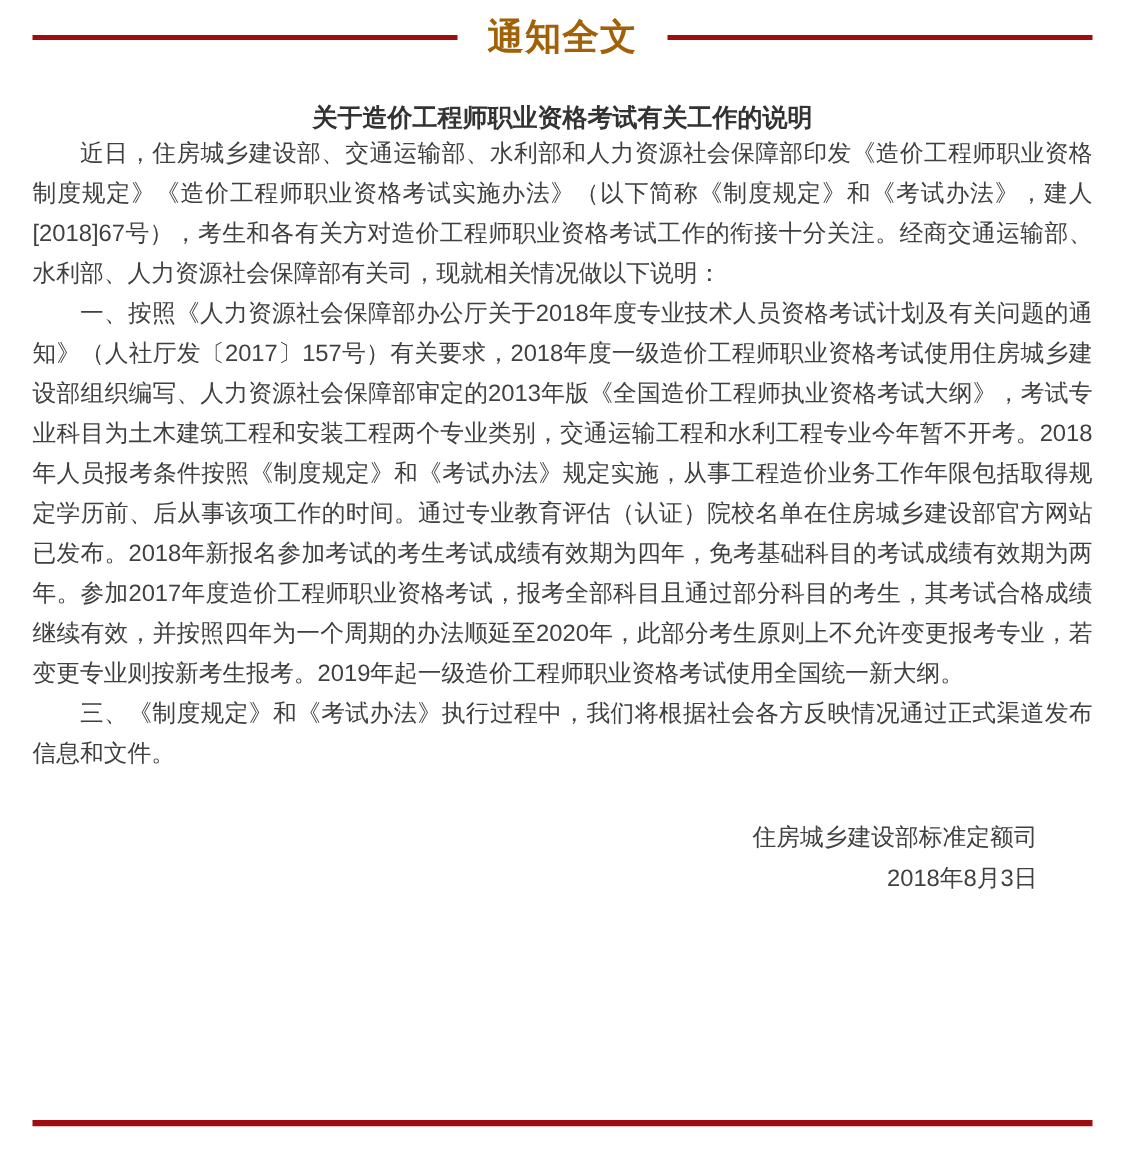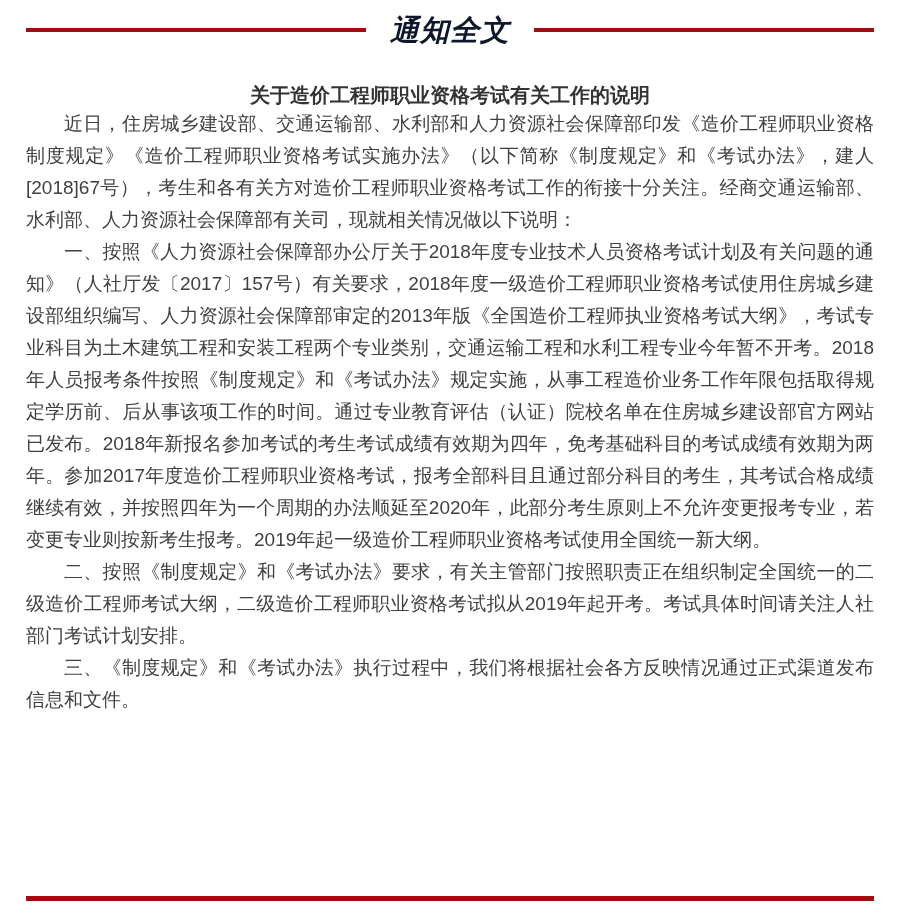--- a/index.html
+++ b/index.html
@@ -29,24 +29,23 @@
   .hline {
     flex: 1;
     height: 4px;
     background: #9e0d0f;
   }
   .header-title {
     margin: 12px;
     font-size: 29px;
     line-height: 32px;
     font-weight: bold;
-    color: #0f172a;
+    color: #a16207;
     letter-spacing: 1px;
     white-space: nowrap;
-    font-style: italic;
   }
   
   .article-title {
     margin: 35px 0 0 0;
     text-align: center;
     font-size: 20px;
     line-height: 26px;
     font-weight: bold;
     color: #333333;
   }
@@ -92,22 +91,23 @@
     <span class="hline"></span>
     <h1 class="header-title">通知全文</h1>
     <span class="hline"></span>
   </div>
 
   <h2 class="article-title">关于造价工程师职业资格考试有关工作的说明</h2>
 
   <div class="article-body">
     <p>近日，住房城乡建设部、交通运输部、水利部和人力资源社会保障部印发《造价工程师职业资格制度规定》《造价工程师职业资格考试实施办法》（以下简称《制度规定》和《考试办法》，建人[2018]67号），考生和各有关方对造价工程师职业资格考试工作的衔接十分关注。经商交通运输部、水利部、人力资源社会保障部有关司，现就相关情况做以下说明：</p>
     <p>一、按照《人力资源社会保障部办公厅关于2018年度专业技术人员资格考试计划及有关问题的通知》（人社厅发〔2017〕157号）有关要求，2018年度一级造价工程师职业资格考试使用住房城乡建设部组织编写、人力资源社会保障部审定的2013年版《全国造价工程师执业资格考试大纲》，考试专业科目为土木建筑工程和安装工程两个专业类别，交通运输工程和水利工程专业今年暂不开考。2018年人员报考条件按照《制度规定》和《考试办法》规定实施，从事工程造价业务工作年限包括取得规定学历前、后从事该项工作的时间。通过专业教育评估（认证）院校名单在住房城乡建设部官方网站已发布。2018年新报名参加考试的考生考试成绩有效期为四年，免考基础科目的考试成绩有效期为两年。参加2017年度造价工程师职业资格考试，报考全部科目且通过部分科目的考生，其考试合格成绩继续有效，并按照四年为一个周期的办法顺延至2020年，此部分考生原则上不允许变更报考专业，若变更专业则按新考生报考。2019年起一级造价工程师职业资格考试使用全国统一新大纲。</p>
-    <p>二、按照《制度规定》和《考试办法》要求，有关主管部门按照职责正在组织制定全国统一的二级造价工程师考试大纲，二级造价工程师职业资格考试拟从2019年起开考。考试具体时间请关注人社部门考试计划安排。</p>
     <p>三、《制度规定》和《考试办法》执行过程中，我们将根据社会各方反映情况通过正式渠道发布信息和文件。</p>
   </div>
 
   <div class="signature-block">
+    <p>住房城乡建设部标准定额司</p>
+    <p>2018年8月3日</p>
   </div>
 
   <div class="bottom-line"></div>
 
 </div>
 
 </body></html>

